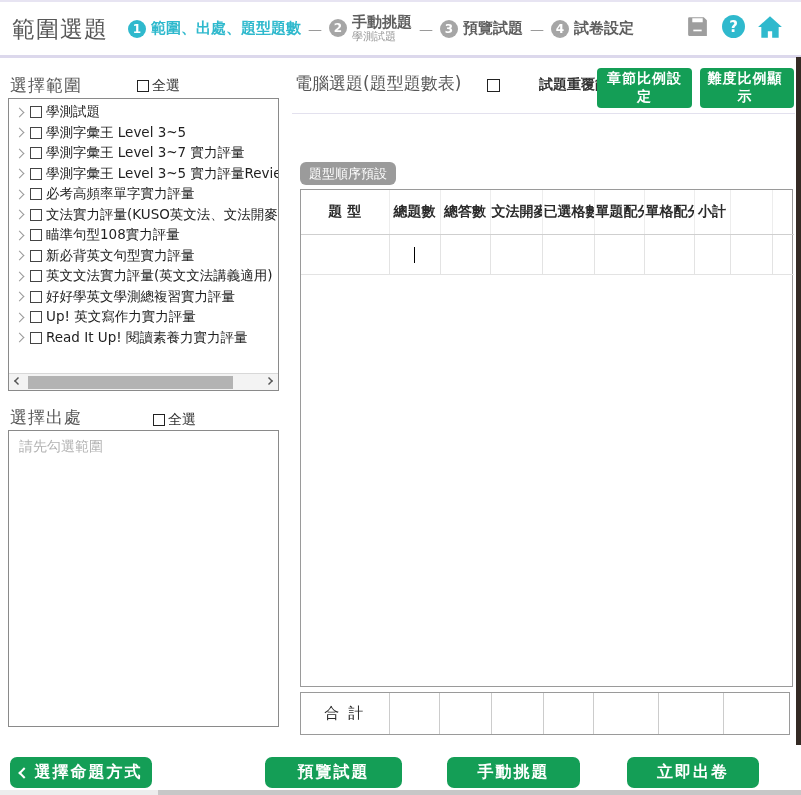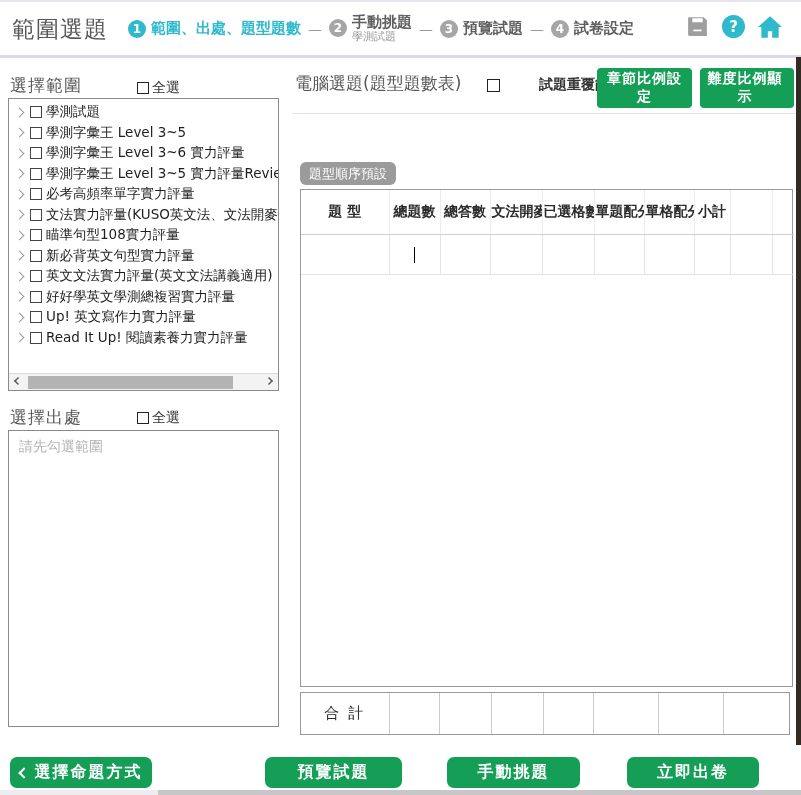--- a/index.html
+++ b/index.html
@@ -27,37 +27,37 @@
                  font-size:15px; font-weight:bold; display:flex; align-items:center; justify-content:center; cursor:pointer; }
   .icon-btn { cursor:pointer; display:flex; align-items:center; }
   .header-divider { position:absolute; left:0; top:53px; width:801px; height:3px; background:#dcd8ec; }
 
   
   .section-title { font-size:17px; color:#575757; letter-spacing:1px; }
   .selectall { display:flex; align-items:center; gap:3px; cursor:pointer; }
   .cb { width:12px; height:12px; border:1.5px solid #222; background:#fff; flex:0 0 auto; }
   .selectall-label { font-size:14px; color:#333; }
 
-  .range-title-row { position:absolute; left:10px; top:72px; width:270px; display:flex; align-items:flex-end; }
+  .range-title-row { position:absolute; left:10px; top:72px; width:270px; display:flex; align-items:center; }
   .range-title-row .selectall { margin-left:55px; }
   .tree-box { position:absolute; left:8px; top:96px; width:271px; height:293px; border:1px solid #8a8a8a;
               background:#fff; overflow:hidden; }
   .tree-items { position:absolute; left:0; top:3px; right:0; bottom:17px; overflow:hidden; }
   .tree-item { display:flex; align-items:center; height:20.5px; padding-left:5px; white-space:nowrap; cursor:default; }
   .chev { width:7px; height:7px; border-top:1.5px solid #999; border-right:1.5px solid #999;
           transform:rotate(45deg); margin-right:7px; margin-left:2px; flex:0 0 auto; cursor:pointer; }
   .tree-cb { width:12px; height:12px; border:1px solid #444; background:#fff; margin-right:4px; flex:0 0 auto; cursor:pointer; }
   .tree-label { font-size:13.5px; color:#1e1e1e; }
   .hscroll { position:absolute; left:0; bottom:0; width:100%; height:17px; background:#f3f3f3; border-top:1px solid #d8d8d8; }
   .hscroll-thumb { position:absolute; left:19px; top:2px; width:205px; height:13px; background:#b3b3b3; }
   .hs-arrow { position:absolute; top:3px; width:8px; height:8px; }
   .hs-left { left:5px; border-left:2px solid #555; border-bottom:2px solid #555; transform:rotate(45deg) scale(.7); }
   .hs-right { right:5px; border-right:2px solid #555; border-top:2px solid #555; transform:rotate(45deg) scale(.7); }
 
-  .source-title-row { position:absolute; left:10px; top:404px; width:270px; display:flex; align-items:center; }
+  .source-title-row { position:absolute; left:10px; top:404px; width:270px; display:flex; align-items:flex-end;gap:16px; }
   .source-title-row .selectall { margin-left:55px; }
   .source-box { position:absolute; left:8px; top:428px; width:271px; height:297px; border:1px solid #8a8a8a; background:#fff; }
   .source-placeholder { position:absolute; left:10px; top:7px; font-size:14px; color:#b3b3b3; }
 
   
   .main-title { position:absolute; left:295px; top:70px; font-size:17px; color:#575757; }
   .dup-check { position:absolute; left:487px; top:74px; display:flex; align-items:center; gap:7px; cursor:pointer; }
   .dup-check .cb { width:13px; height:13px; }
   .dup-label { font-size:14px; color:#333; font-weight:bold;margin-left:32px; }
   .btn-green-sm { position:absolute; top:66px; height:40px; background:#149e56; color:#fff; border:none;
@@ -168,21 +168,21 @@
           <span class="tree-label">學測試題</span>
         </div>
       <div class="tree-item">
           <span class="chev"></span>
           <span class="tree-cb"></span>
           <span class="tree-label">學測字彙王 Level 3~5</span>
         </div>
       <div class="tree-item">
           <span class="chev"></span>
           <span class="tree-cb"></span>
-          <span class="tree-label">學測字彙王 Level 3~6 實力評量</span>
+          <span class="tree-label">學測字彙王 Level 3~7 實力評量</span>
         </div>
       <div class="tree-item">
           <span class="chev"></span>
           <span class="tree-cb"></span>
           <span class="tree-label">學測字彙王 Level 3~5 實力評量Review</span>
         </div>
       <div class="tree-item">
           <span class="chev"></span>
           <span class="tree-cb"></span>
           <span class="tree-label">必考高頻率單字實力評量</span>

